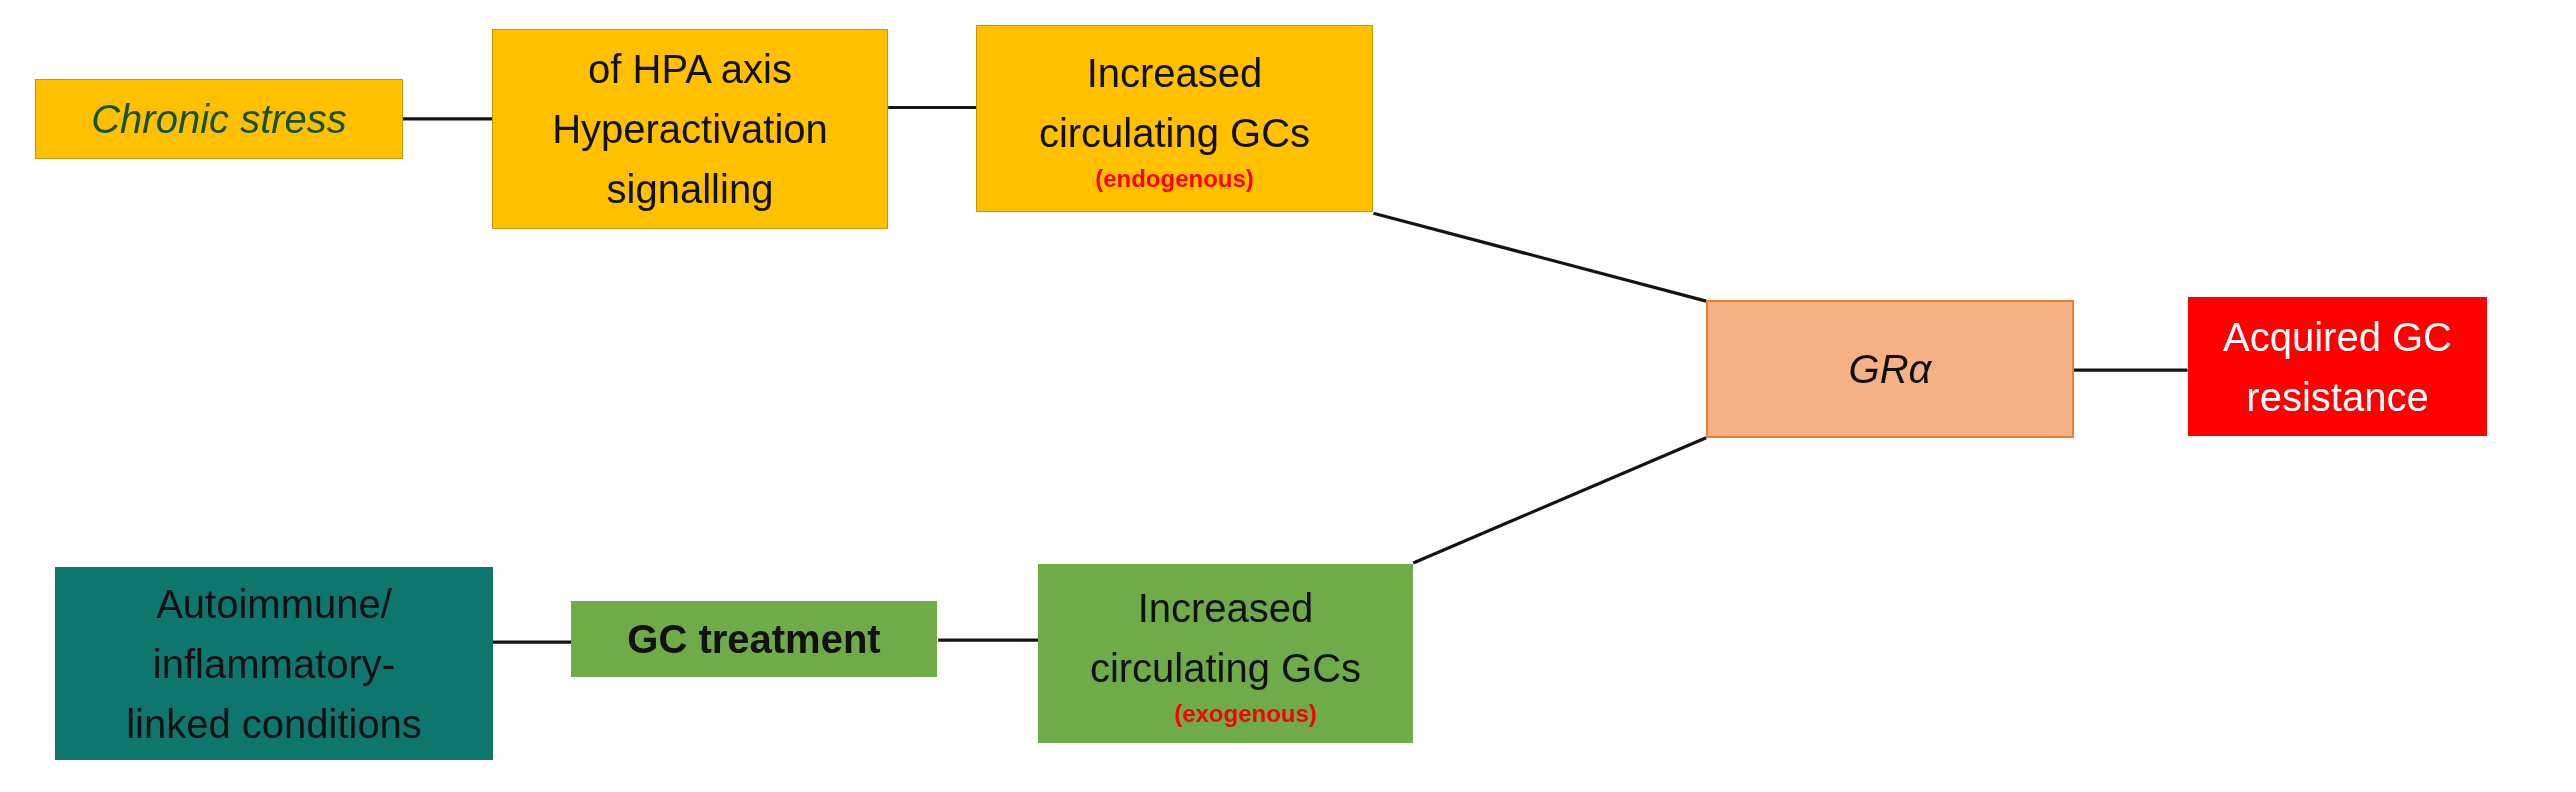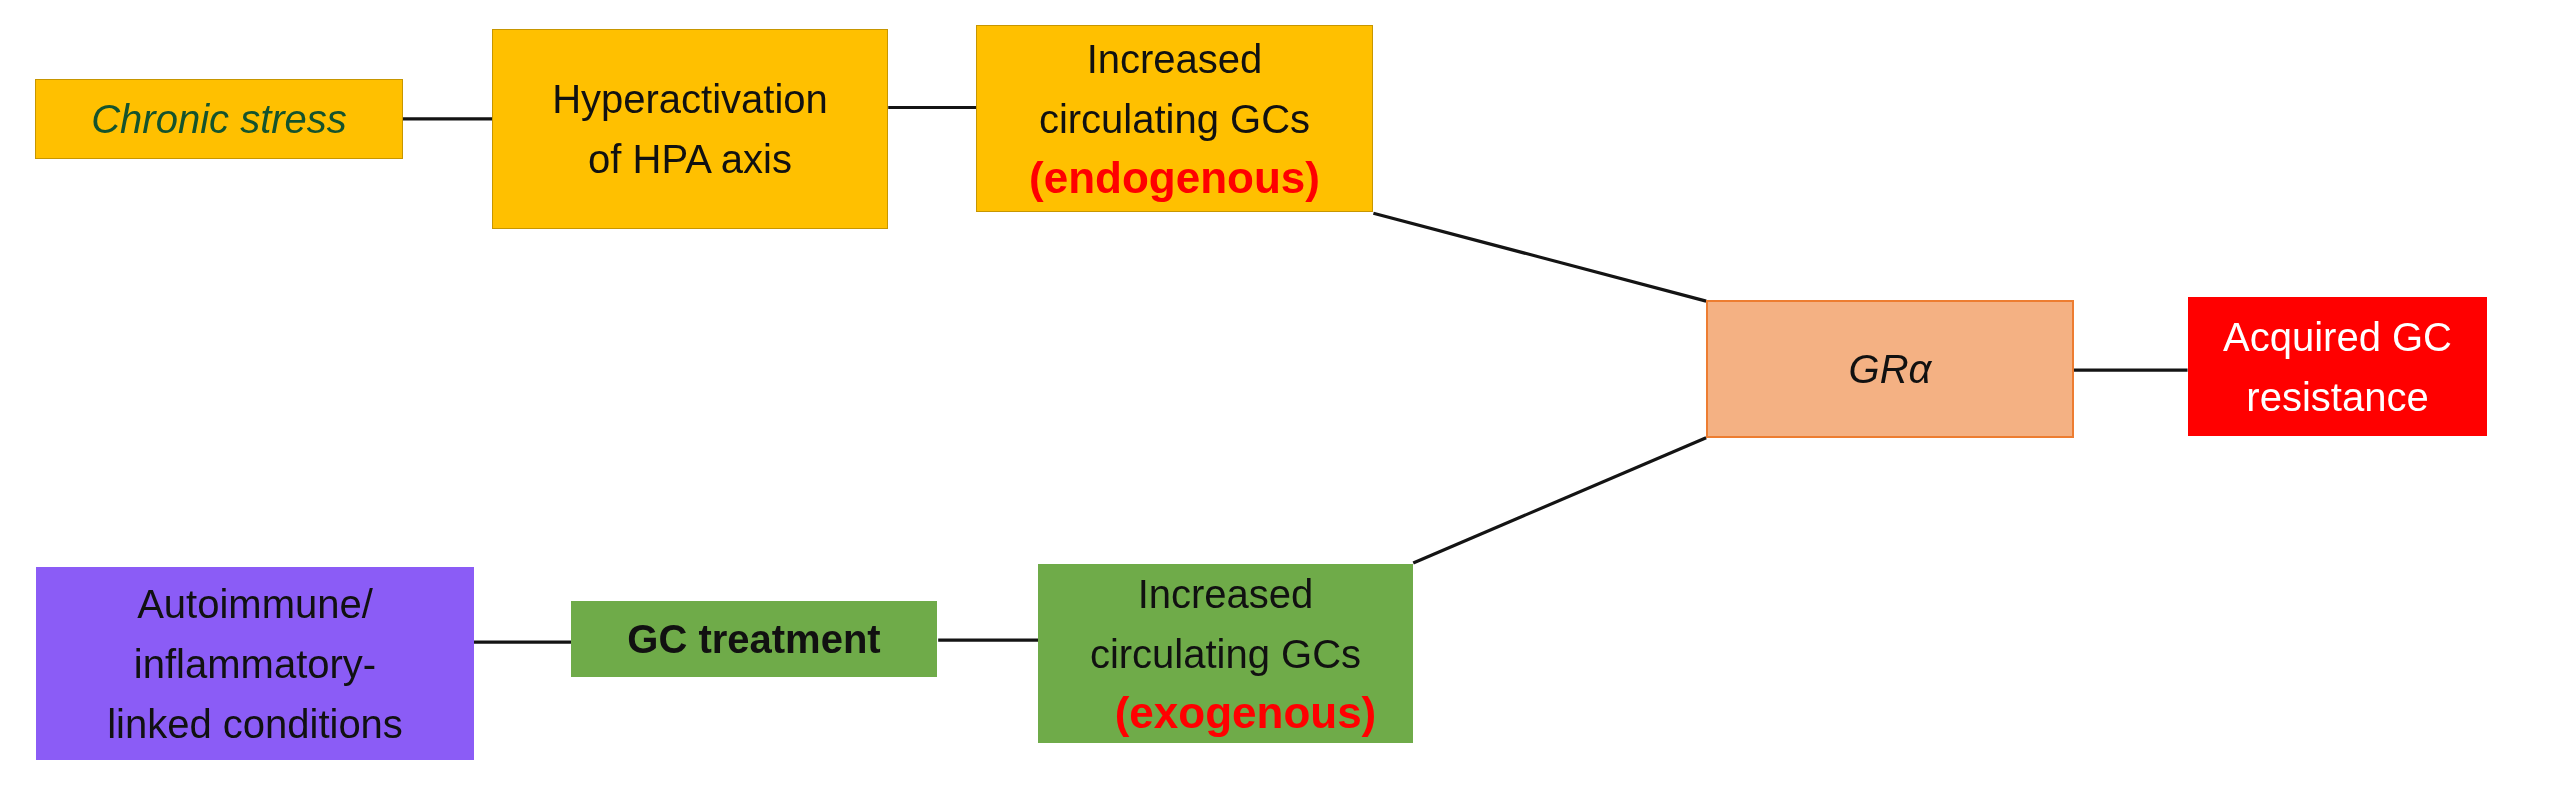--- a/index.html
+++ b/index.html
@@ -39,21 +39,21 @@
     line-height: 1.5;
     color: #111111;
   }
   .node .main {
     display: block;
     white-space: nowrap;
   }
   .node .sub {
     display: block;
     white-space: nowrap;
-    font-size: 44px;
+    font-size: 24px;
     font-weight: 700;
     line-height: 1.32;
   }
   .bordered-gold   { border: 1.9px solid #C79600; }
   .bordered-orange { border: 2.5px solid #ED7D31; }
 
   
   #node-chronic-stress   { left: 35px;   top: 79px; width: 368px; height: 80px; }
   #node-hpa              { left: 492px;  top: 29px;  width: 396px; height: 200px; }
   #node-endogenous       { left: 976px; top: 25px;  width: 397px; height: 187px; }
@@ -76,31 +76,32 @@
     <line class="edge" x1="1483" y1="1012" x2="1641" y2="1012"></line>
     <line class="edge" x1="2234" y1="890" x2="2697" y2="692"></line>
     <line class="edge" x1="3278" y1="585" x2="3458" y2="585"></line>
   </svg>
 
   <div class="node bordered-gold" id="node-chronic-stress" style="background-color: rgb(255, 192, 0); border-color: rgb(199, 150, 0); color: #14532d; font-style: italic;">
     <span class="main">Chronic stress</span>
   </div>
 
   <div class="node bordered-gold" id="node-hpa" style="background-color: rgb(255, 192, 0); border-color: rgb(199, 150, 0); color: rgb(17, 17, 17);">
+    <span class="main">of HPA axis</span>
     <span class="main">Hyperactivation</span>
-    <span class="main">of HPA axis</span>
+    <span class="main">signalling</span>
   </div>
 
   <div class="node bordered-gold" id="node-endogenous" style="background-color: rgb(255, 192, 0); border-color: rgb(199, 150, 0); color: rgb(17, 17, 17);">
     <span class="main">Increased</span>
     <span class="main">circulating GCs</span>
     <span class="sub" style="color: rgb(255, 0, 0);">(endogenous)</span>
   </div>
 
-  <div class="node" id="node-autoimmune" style="background-color: #8b5cf6; color: rgb(17, 17, 17);">
+  <div class="node" id="node-autoimmune" style="background-color: #0f766e; color: rgb(17, 17, 17); margin-left: 19px;">
     <span class="main">Autoimmune/</span>
     <span class="main">inflammatory-</span>
     <span class="main">linked conditions</span>
   </div>
 
   <div class="node" id="node-gc-treatment" style="background-color: rgb(111, 171, 73); color: rgb(17, 17, 17);">
     <span class="main">GC treatment</span>
   </div>
 
   <div class="node" id="node-exogenous" style="background-color: rgb(111, 171, 73); color: rgb(17, 17, 17);">

